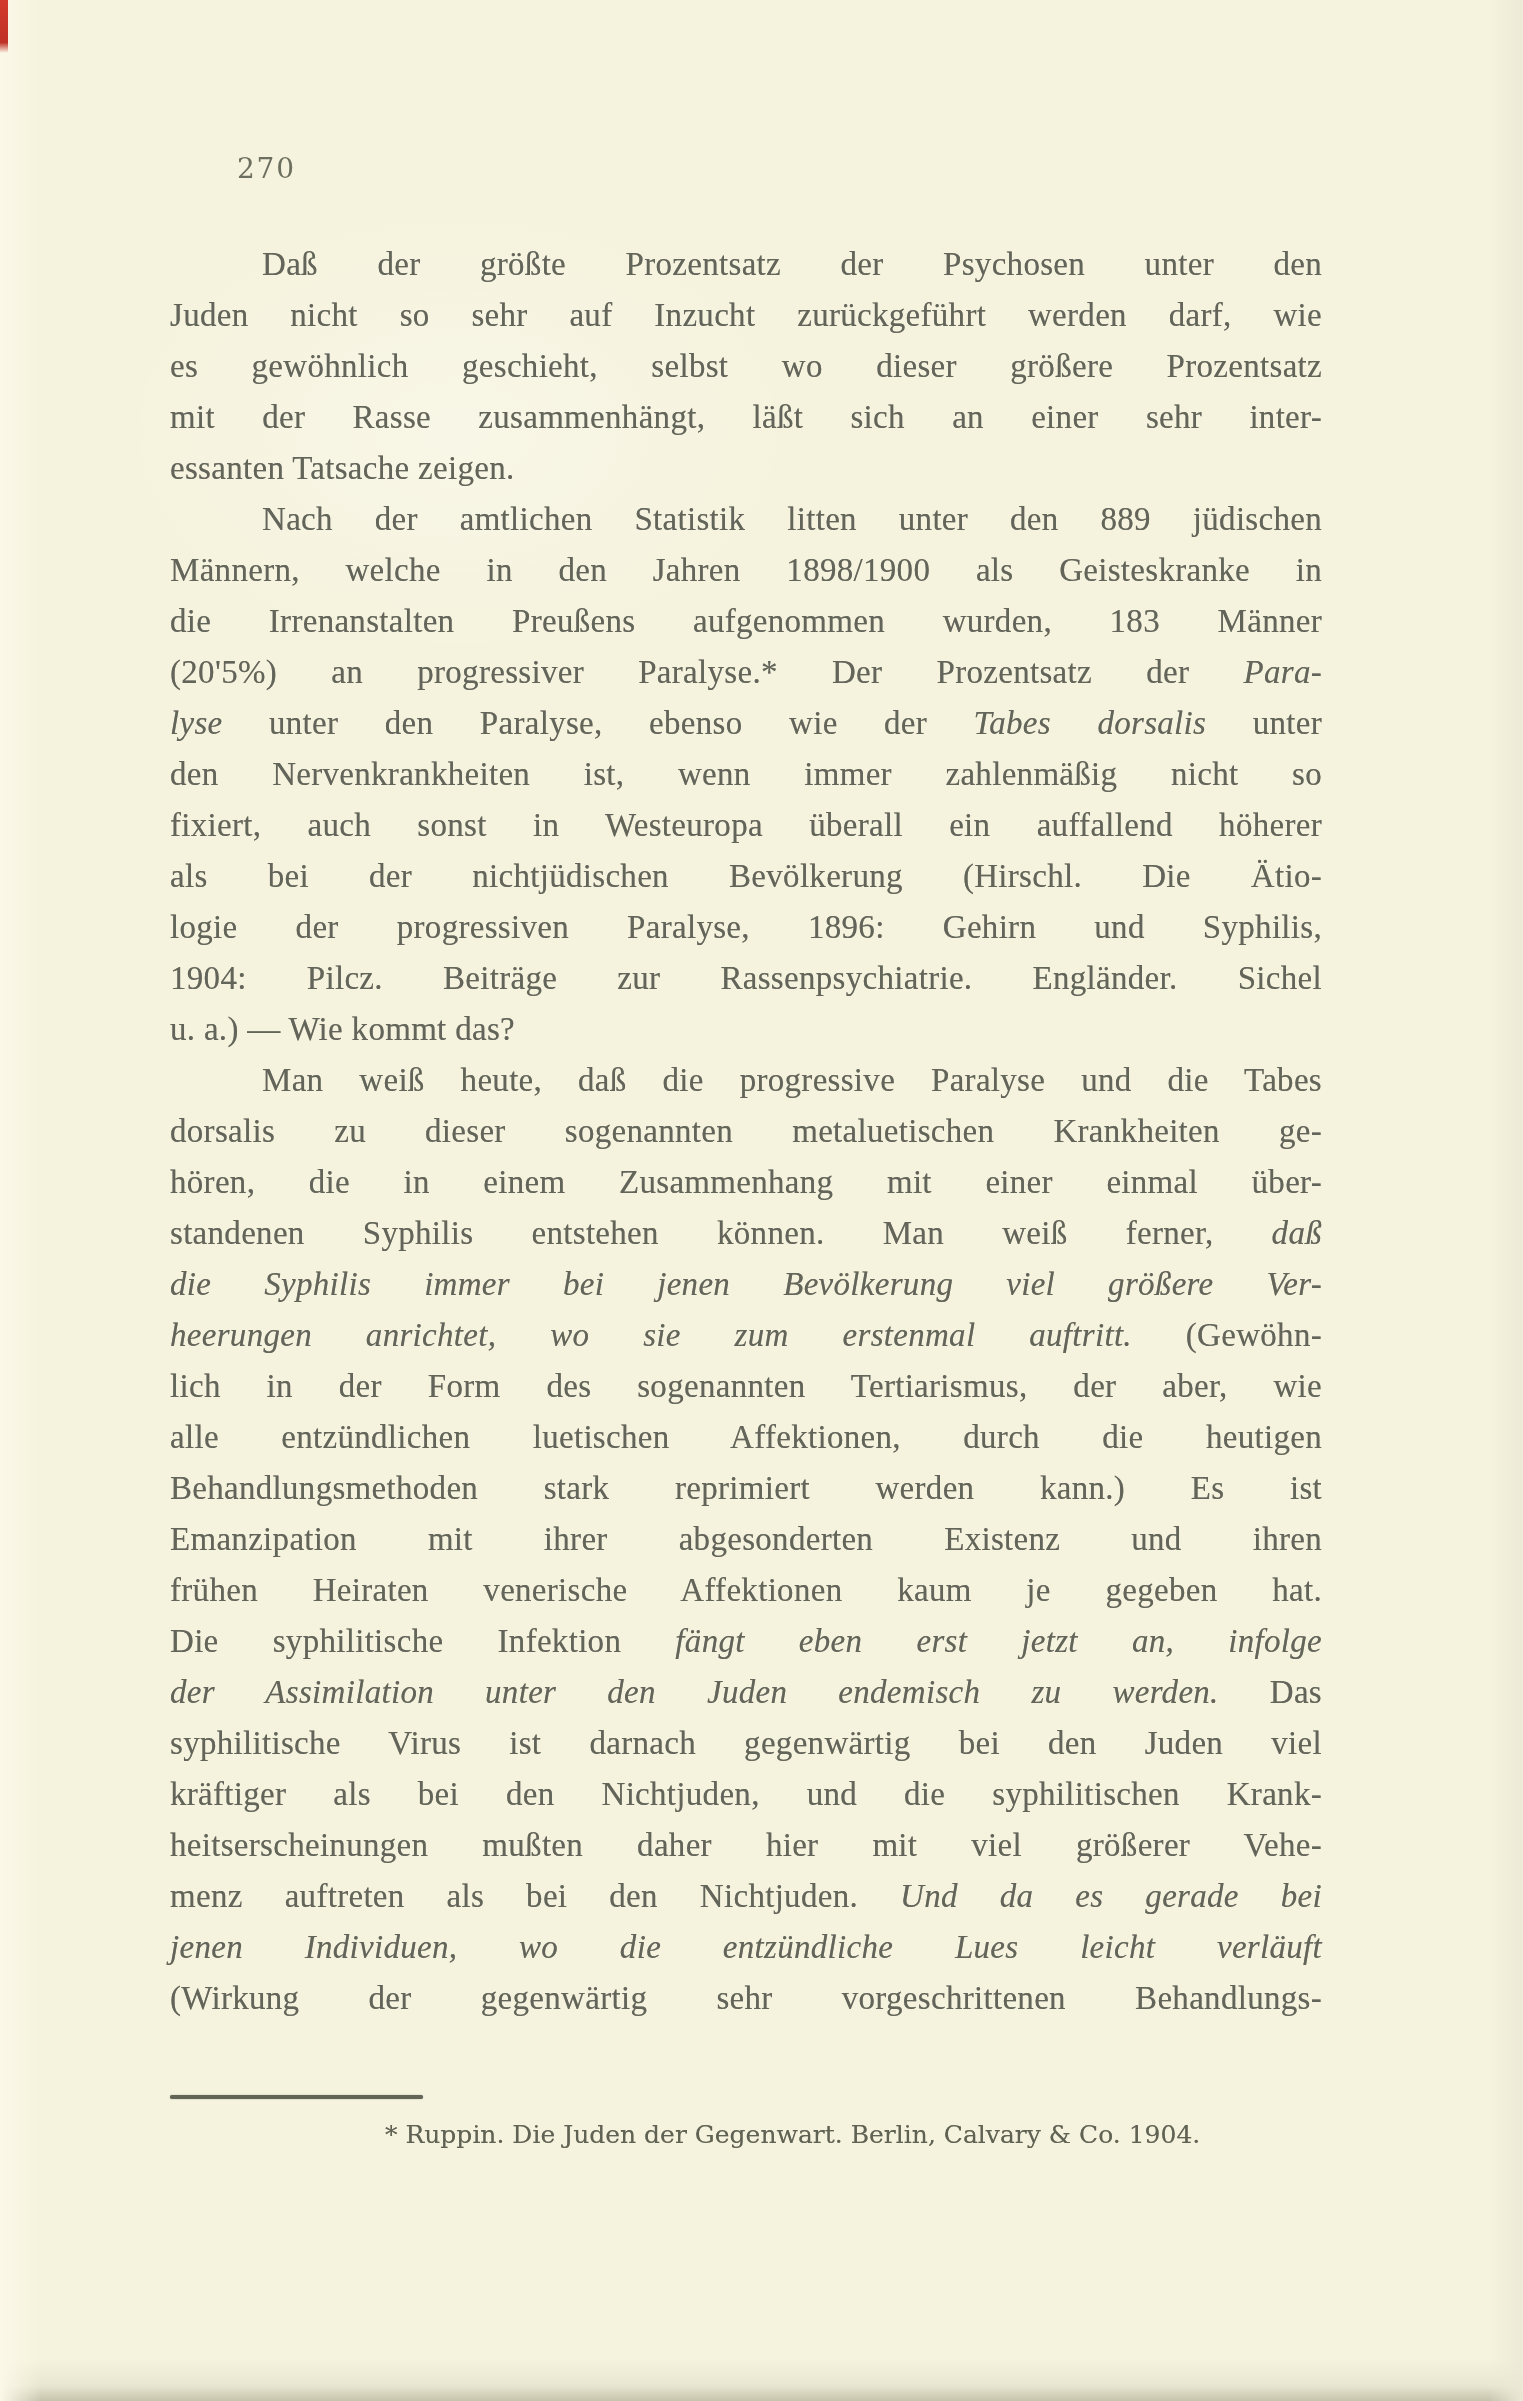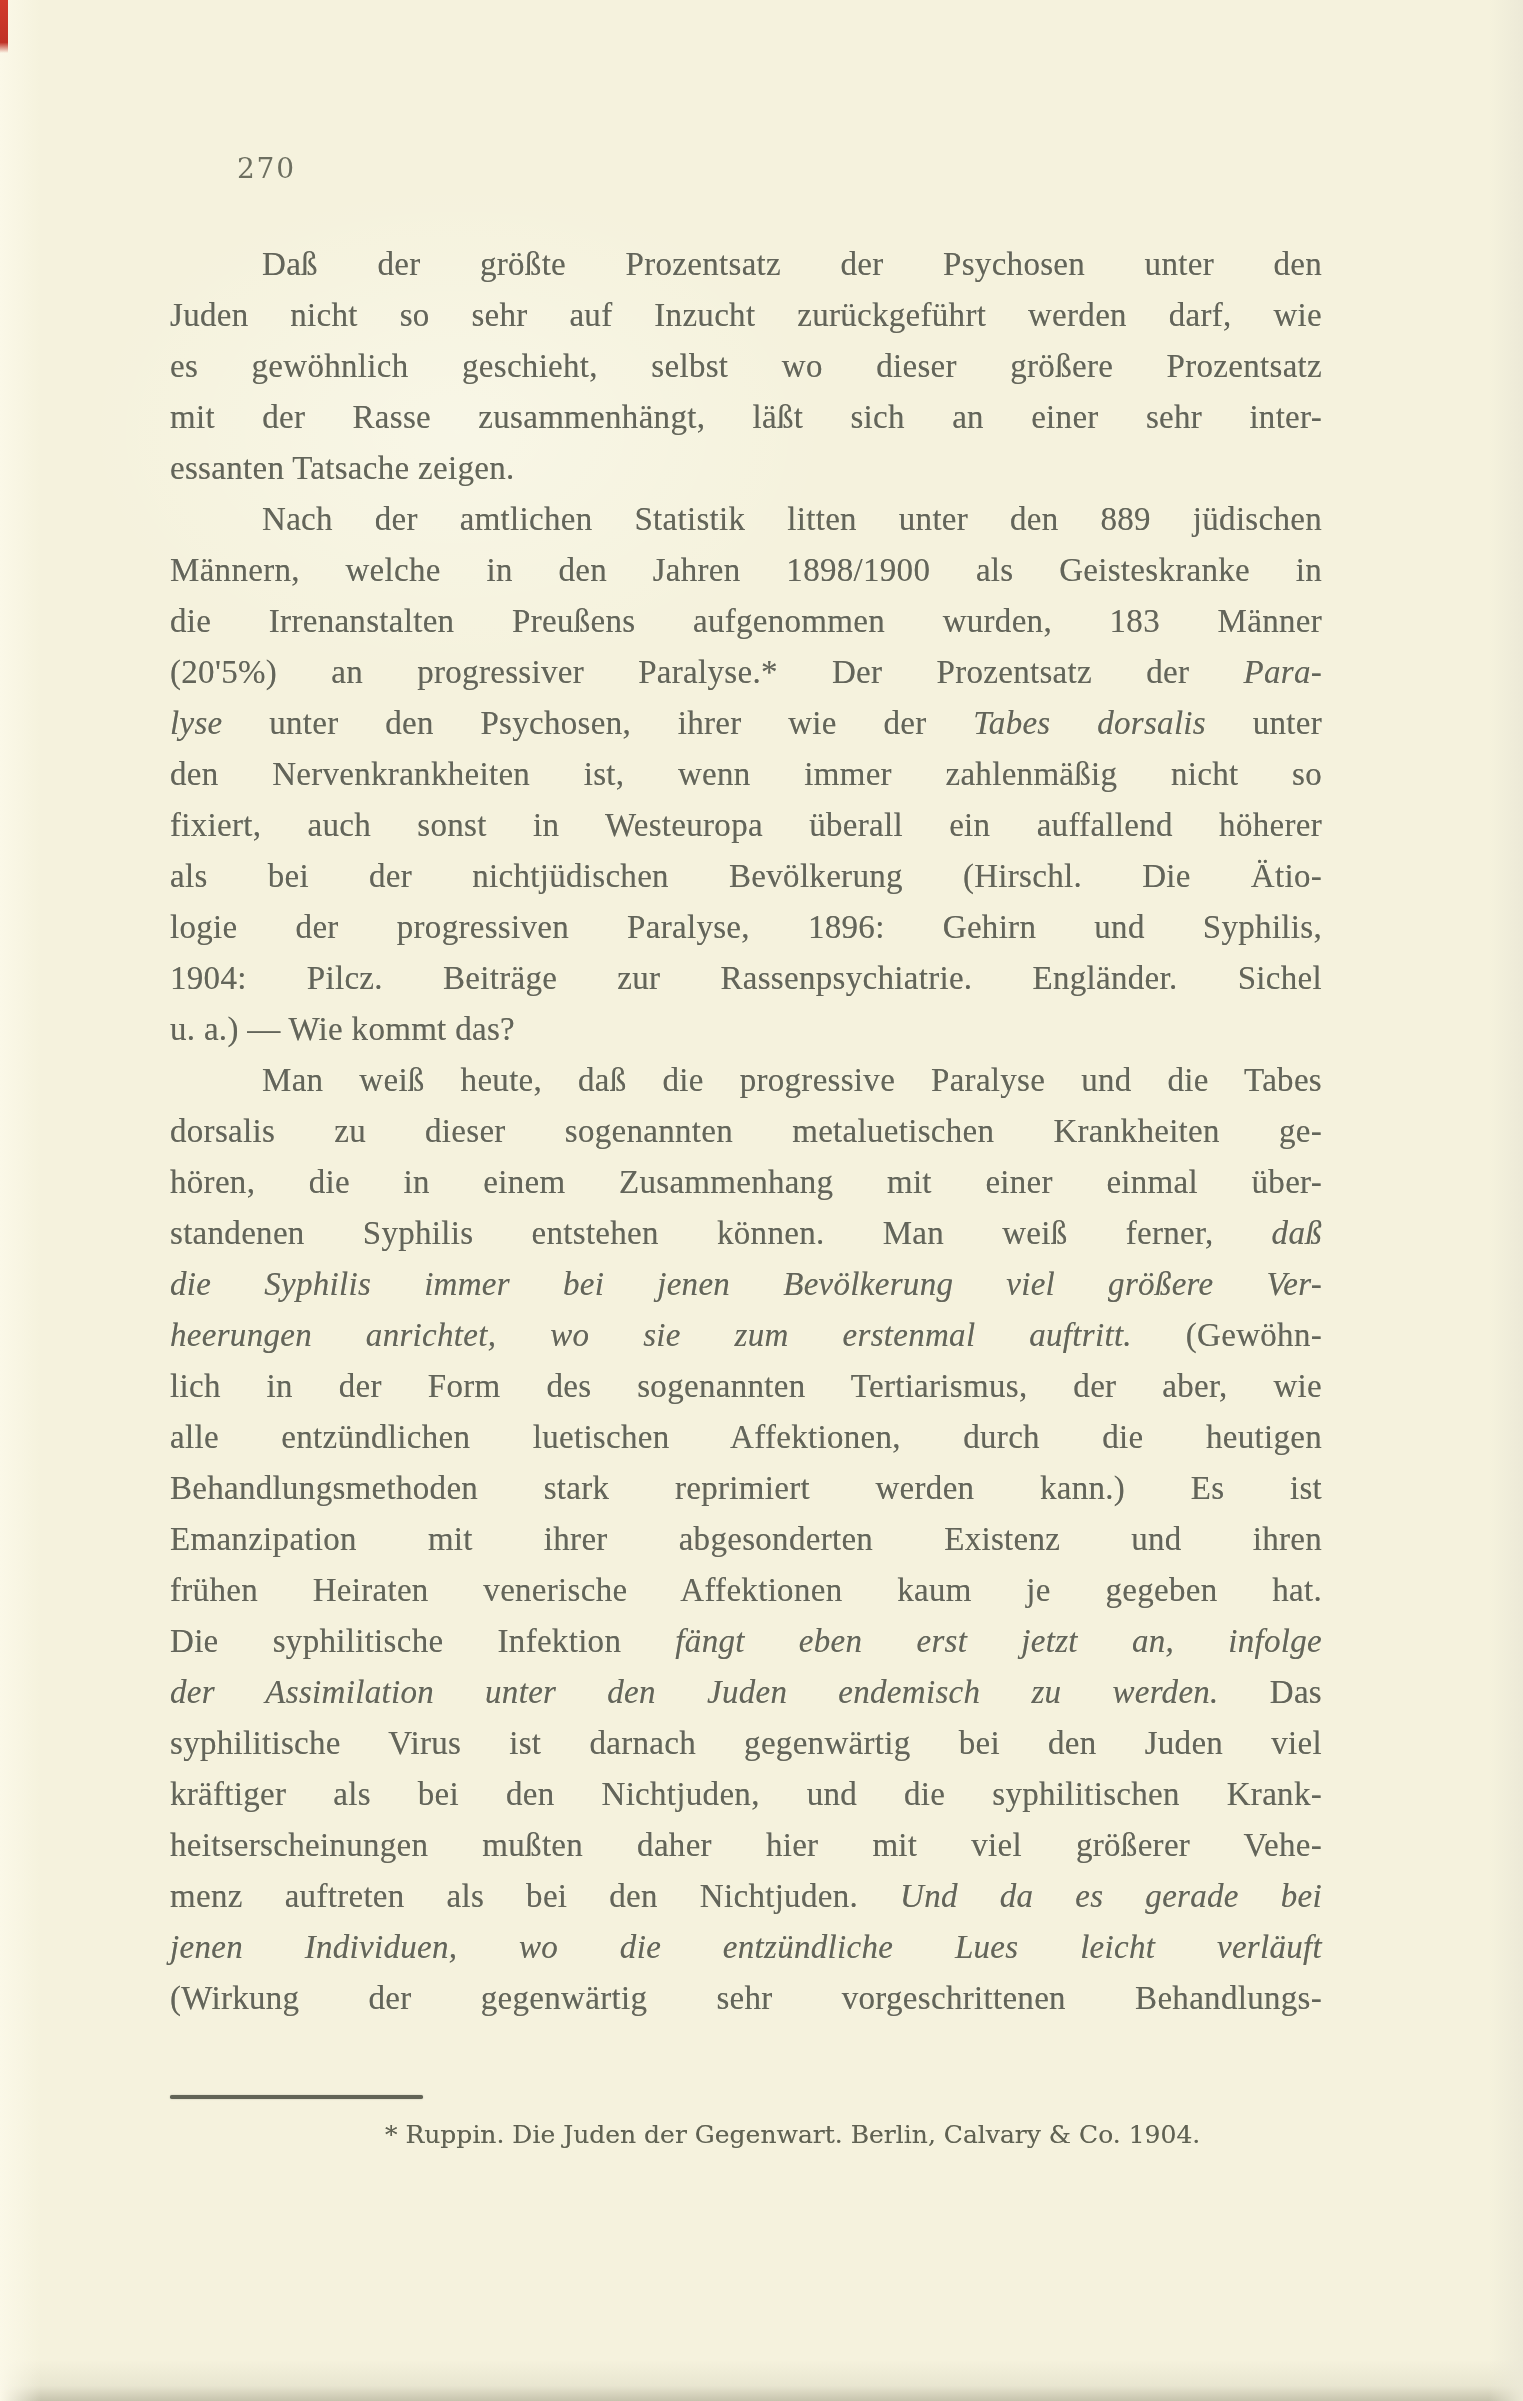--- a/index.html
+++ b/index.html
@@ -67,21 +67,21 @@
   <div class="body-text">
       <div class="line indent"><span>Daß der größte Prozentsatz der Psychosen unter den</span></div>
       <div class="line"><span>Juden nicht so sehr auf Inzucht zurückgeführt werden darf, wie</span></div>
       <div class="line"><span>es gewöhnlich geschieht, selbst wo dieser größere Prozentsatz</span></div>
       <div class="line"><span>mit der Rasse zusammenhängt, läßt sich an einer sehr inter-</span></div>
       <div class="line last"><span>essanten Tatsache zeigen.</span></div>
       <div class="line indent"><span>Nach der amtlichen Statistik litten unter den 889 jüdischen</span></div>
       <div class="line"><span>Männern, welche in den Jahren 1898/1900 als Geisteskranke in</span></div>
       <div class="line"><span>die Irrenanstalten Preußens aufgenommen wurden, 183 Männer</span></div>
       <div class="line"><span>(20'5%) an progressiver Paralyse.* Der Prozentsatz der </span><span class="it">Para-</span></div>
-      <div class="line"><span class="it">lyse</span><span> unter den Psychosen, ihrer wie der </span><span class="it">Tabes dorsalis</span><span> unter</span></div>
+      <div class="line"><span class="it">lyse</span><span> unter den Paralyse, ebenso wie der </span><span class="it">Tabes dorsalis</span><span> unter</span></div>
       <div class="line"><span>den Nervenkrankheiten ist, wenn immer zahlenmäßig nicht so</span></div>
       <div class="line"><span>fixiert, auch sonst in Westeuropa überall ein auffallend höherer</span></div>
       <div class="line"><span>als bei der nichtjüdischen Bevölkerung (Hirschl. Die Ätio-</span></div>
       <div class="line"><span>logie der progressiven Paralyse, 1896: Gehirn und Syphilis,</span></div>
       <div class="line"><span>1904: Pilcz. Beiträge zur Rassenpsychiatrie. Engländer. Sichel</span></div>
       <div class="line last"><span>u. a.) — Wie kommt das?</span></div>
       <div class="line indent"><span>Man weiß heute, daß die progressive Paralyse und die Tabes</span></div>
       <div class="line"><span>dorsalis zu dieser sogenannten metaluetischen Krankheiten ge-</span></div>
       <div class="line"><span>hören, die in einem Zusammenhang mit einer einmal über-</span></div>
       <div class="line"><span>standenen Syphilis entstehen können. Man weiß ferner, </span><span class="it">daß</span></div>

